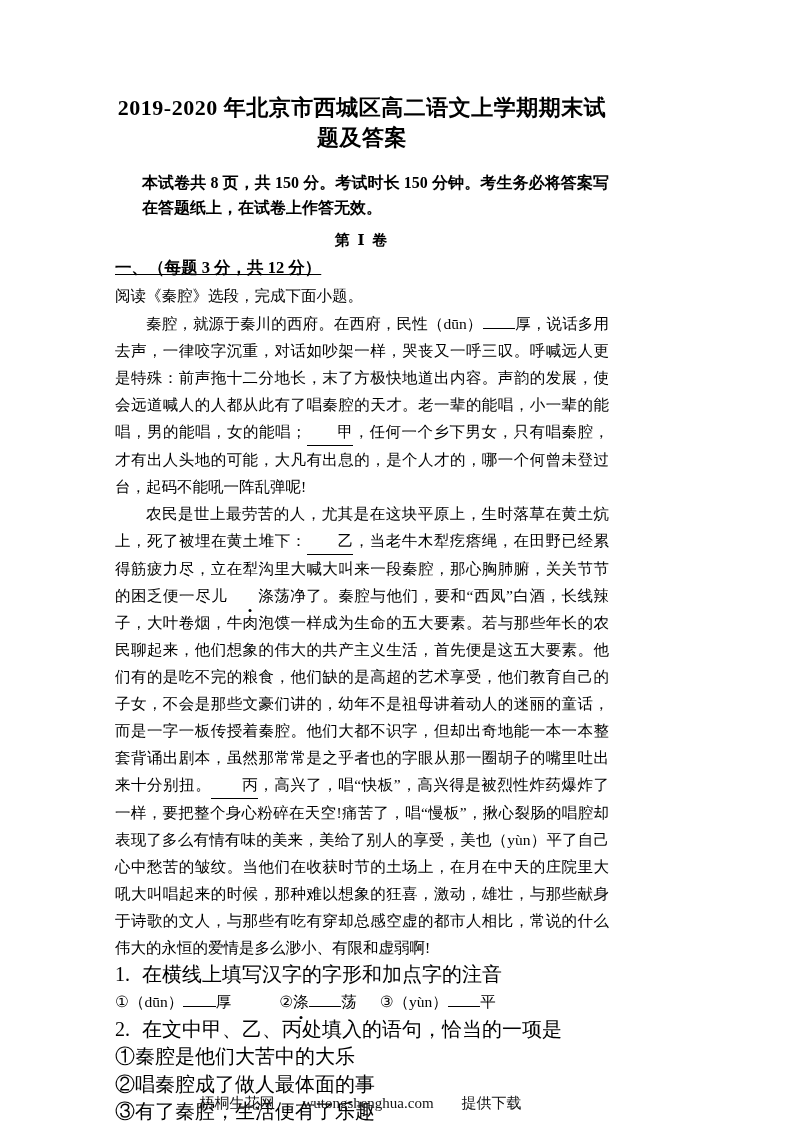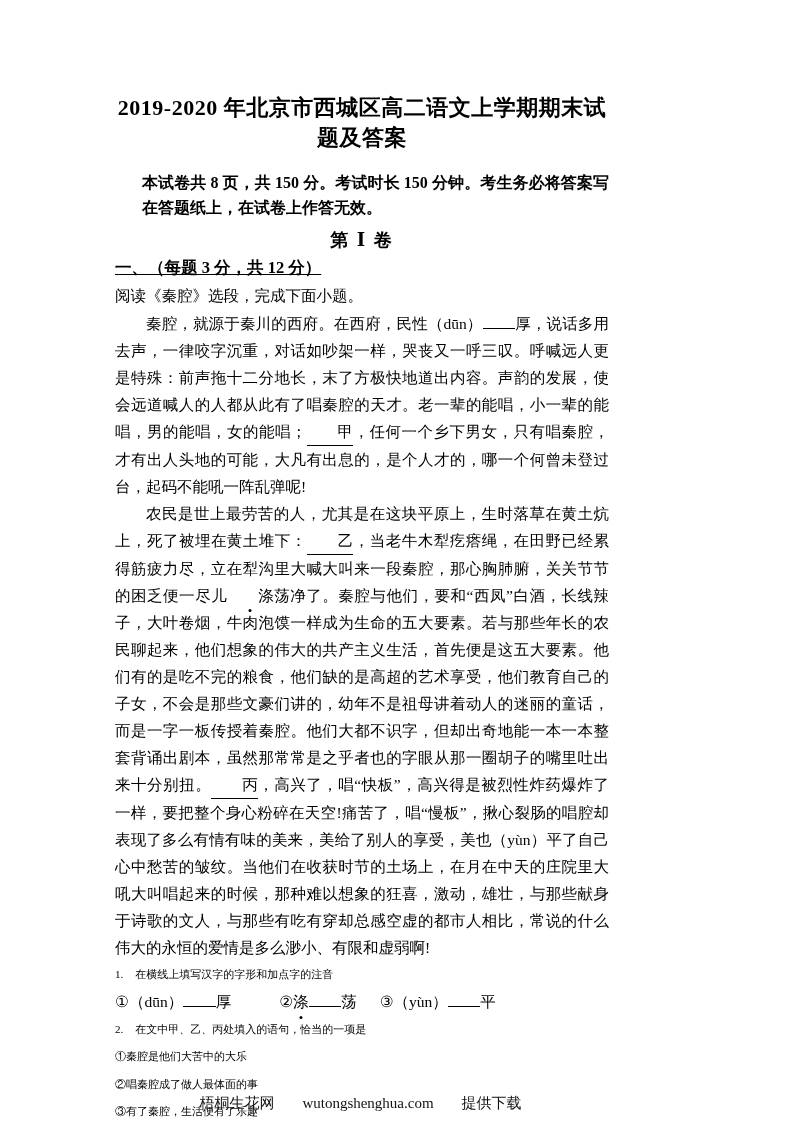--- a/index.html
+++ b/index.html
@@ -18,37 +18,37 @@
     text-align:center;letter-spacing:0.5px;
   }
   .notice{
     margin-top:17px;
     font-size:16px;line-height:25px;font-weight:700;
     text-align:justify;
     margin-left:27px;
   }
   .volume{
     margin-top:6px;
-    font-size:18px;line-height:28px;font-weight:700;
+    font-size:15px;line-height:28px;font-weight:700;
     text-align:center;letter-spacing:2px;
   }
   .section{
     font-size:16.5px;line-height:28px;font-weight:700;text-decoration:underline;
   }
   .lead{
     font-size:15.5px;line-height:27.5px;
   }
   .para{
     margin:0;
     font-size:15.5px;line-height:27px;
     text-align:justify;
     text-indent:2em;
   }
   .qline,.optline{
-    font-size:11px;line-height:27.5px;
+    font-size:20px;line-height:27.5px;
     text-align:justify;
   }
   .qnum{margin-right:12px;}
   .blank{
     display:inline-block;
     border-bottom:1px solid #000;
     height:1em;
     vertical-align:baseline;
   }
   .blank.w2{width:2.1em;}

